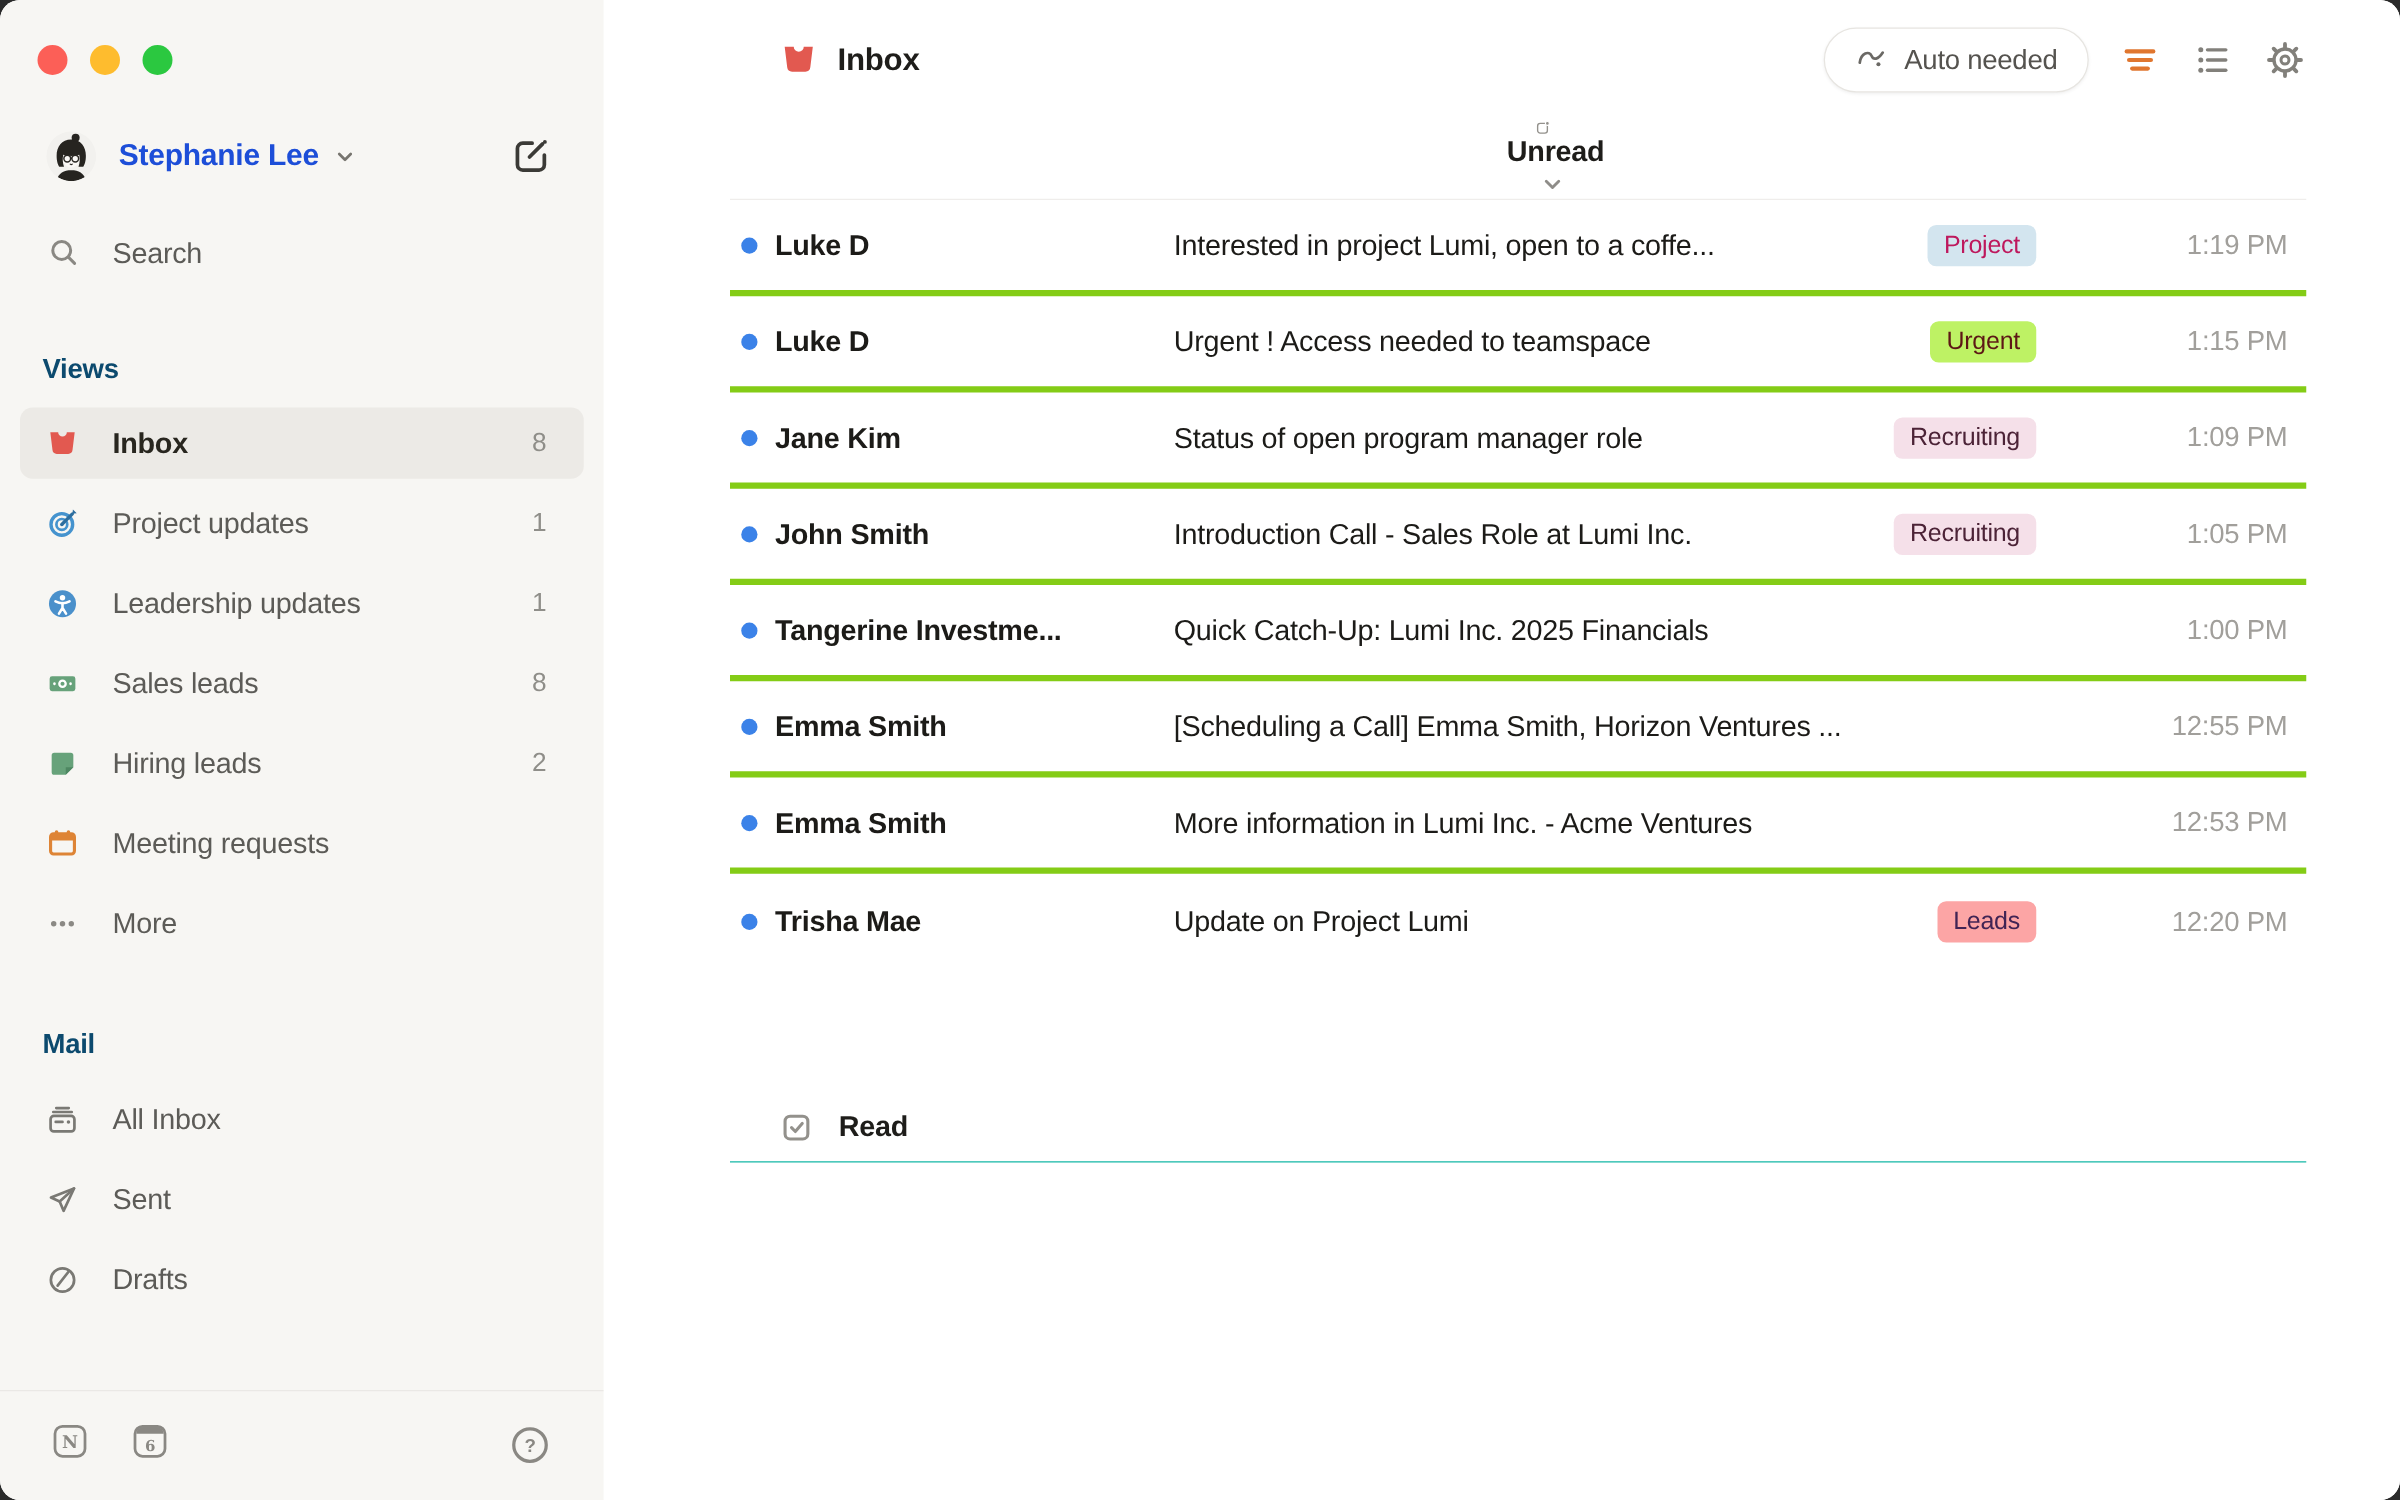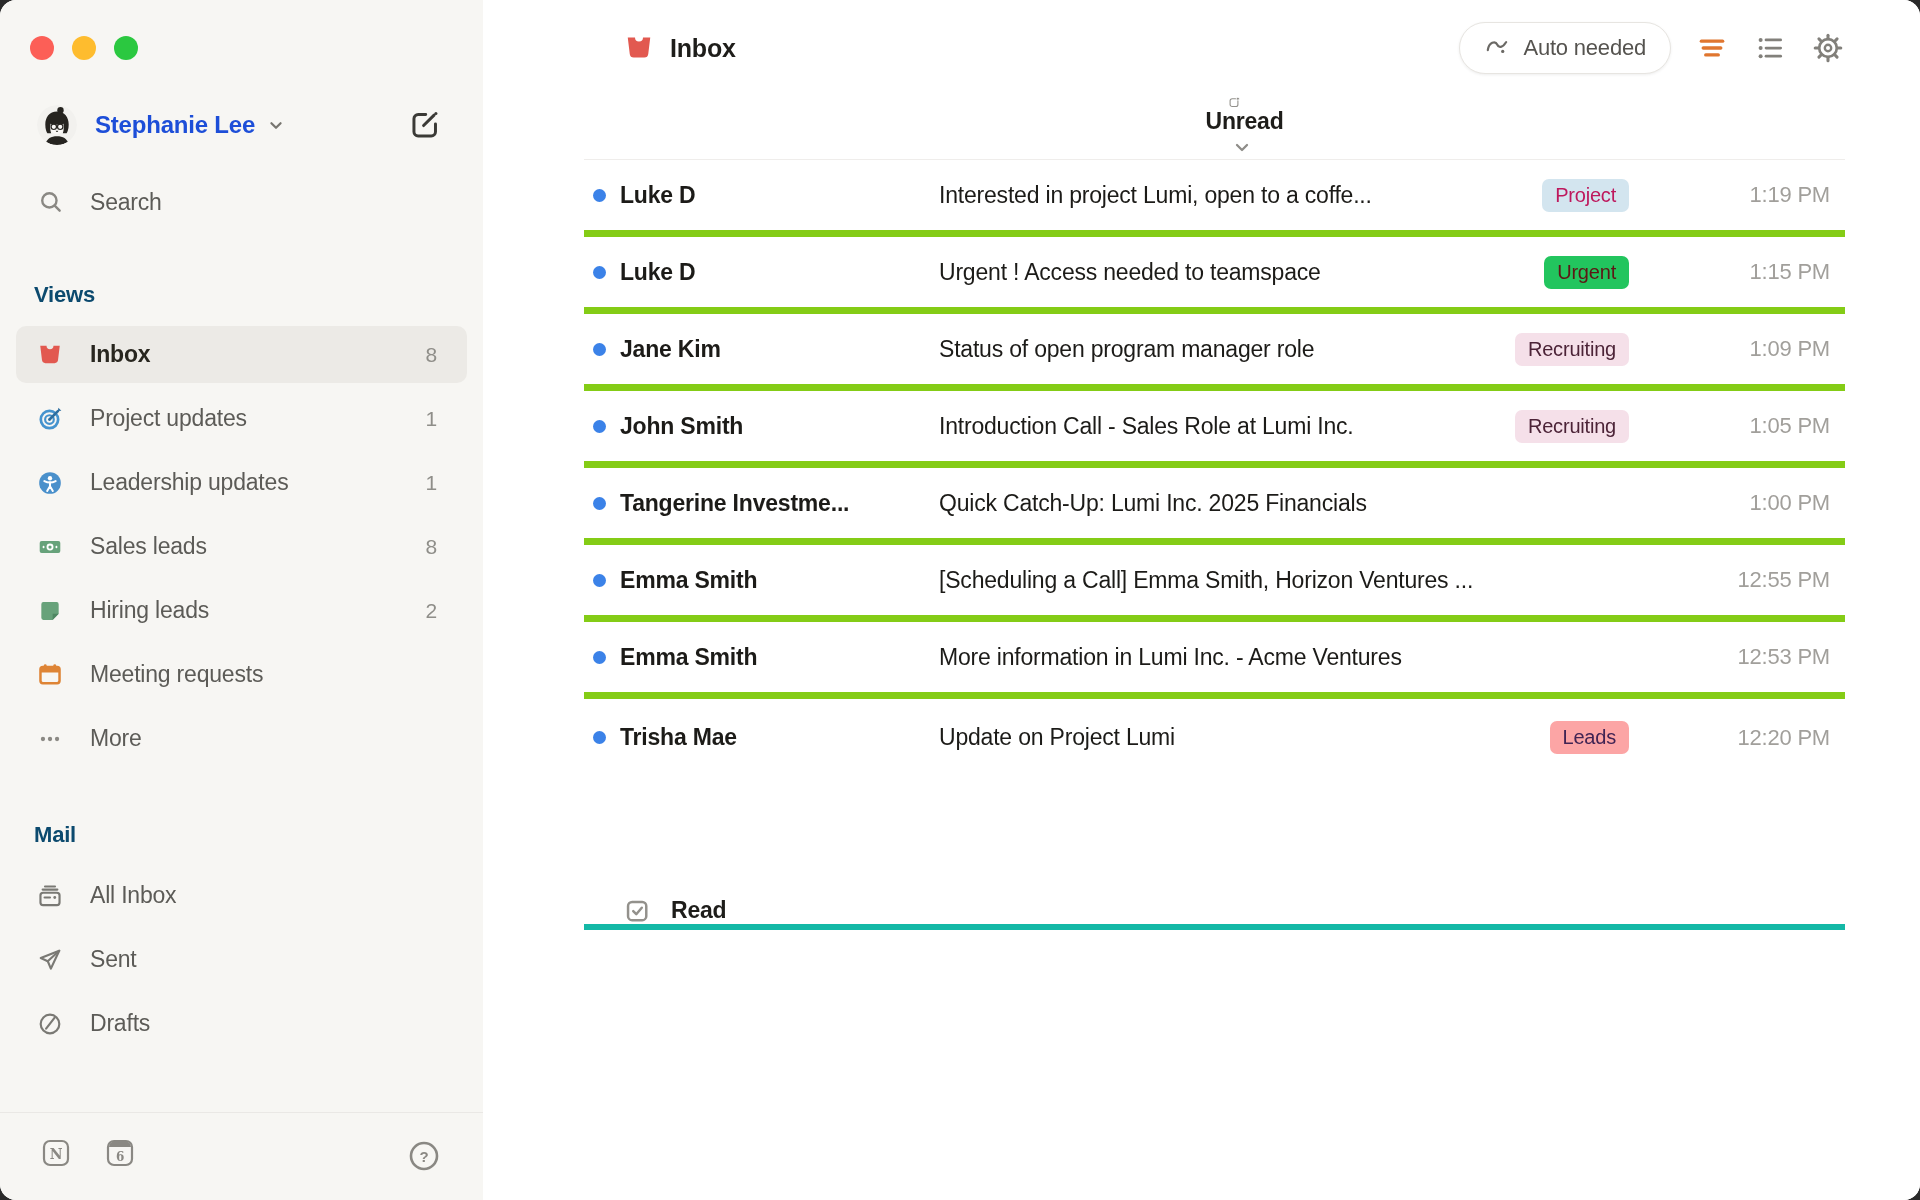--- a/index.html
+++ b/index.html
@@ -47,29 +47,29 @@
   .mainheader{height:96px;display:flex;align-items:center;padding-left:40px;}
   .mh-title{margin-left:16px;font-size:25px;font-weight:700;color:#1e1d1a;}
   .mh-right{margin-left:auto;display:flex;align-items:center;gap:24px;}
   .autolabel{height:52px;border:1px solid #e7e5e1;border-radius:26px;background:#fff;
     box-shadow:0 1px 3px rgba(0,0,0,0.07);display:flex;align-items:center;padding:0 24px;gap:13px;cursor:pointer;}
   .autolabel .lbl{font-size:22px;color:#55534f;}
   .iconbtn{width:34px;height:34px;display:flex;align-items:center;justify-content:center;cursor:pointer;}
   .sectionbar{height:64px;display:flex;align-items:center;padding-left:40px;border-bottom:1px solid #efedeb;flex-direction:column;}
   .sectionbar .lbl{margin-left:20px;font-size:23px;font-weight:700;color:#1e1d1a;}
   .sectionbar .chev{margin-left:14px;display:flex;}
-  .email-row{height:77px;display:flex;align-items:center;padding-left:9px;border-bottom:7px solid #84cc16;cursor:pointer;}
+  .email-row{height:77px;display:flex;align-items:center;padding-left:9px;border-bottom:5px solid #84cc16;cursor:pointer;}
   .email-row:last-child{border-bottom:none;}
   .dot{width:13px;height:13px;border-radius:50%;background:#3b82e8;flex:0 0 auto;margin-right:14px;}
   .sender{width:319px;flex:0 0 auto;font-size:23px;font-weight:700;color:#1c1b18;white-space:nowrap;overflow:hidden;}
   .subject{flex:1;font-size:23px;color:#1c1b18;white-space:nowrap;overflow:hidden;}
   .tagpill{font-size:20px;padding:5px 13px;border-radius:7px;margin-right:16px;white-space:nowrap;}
   .time{width:200px;flex:0 0 auto;text-align:right;padding-right:15px;font-size:22px;color:#a19f9b;}
   .spacer{height:98px;}
-  .readbar{height:56px;display:flex;align-items:flex-end;padding-left:40px;border-bottom:6px solid #14b8a6;}
+  .readbar{height:56px;display:flex;align-items:center;padding-left:40px;border-bottom:1px solid #14b8a6;}
   .readbar .lbl{margin-left:20px;font-size:23px;font-weight:700;color:#1e1d1a;}
   svg{display:block;}
 </style>
 </head>
 <body>
 
 <div class="window">
 
   <div class="sidebar">
 
@@ -346,21 +346,21 @@
     <span class="dot"></span>
     <span class="sender">Luke D</span>
     <span class="subject">Interested in project Lumi, open to a coffe...</span>
     <span class="tagpill" style="background: rgb(211, 229, 239); color: #be185d;">Project</span>
     <span class="time">1:19 PM</span>
   </div>
           <div class="email-row">
     <span class="dot"></span>
     <span class="sender">Luke D</span>
     <span class="subject">Urgent ! Access needed to teamspace</span>
-    <span class="tagpill" style="background: #22c55e; color: rgb(93, 23, 21);">Urgent</span>
+    <span class="tagpill" style="background: #bef264; color: rgb(93, 23, 21);">Urgent</span>
     <span class="time">1:15 PM</span>
   </div>
           <div class="email-row">
     <span class="dot"></span>
     <span class="sender">Jane Kim</span>
     <span class="subject">Status of open program manager role</span>
     <span class="tagpill" style="background: rgb(245, 224, 233); color: rgb(76, 35, 55);">Recruiting</span>
     <span class="time">1:09 PM</span>
   </div>
           <div class="email-row">

